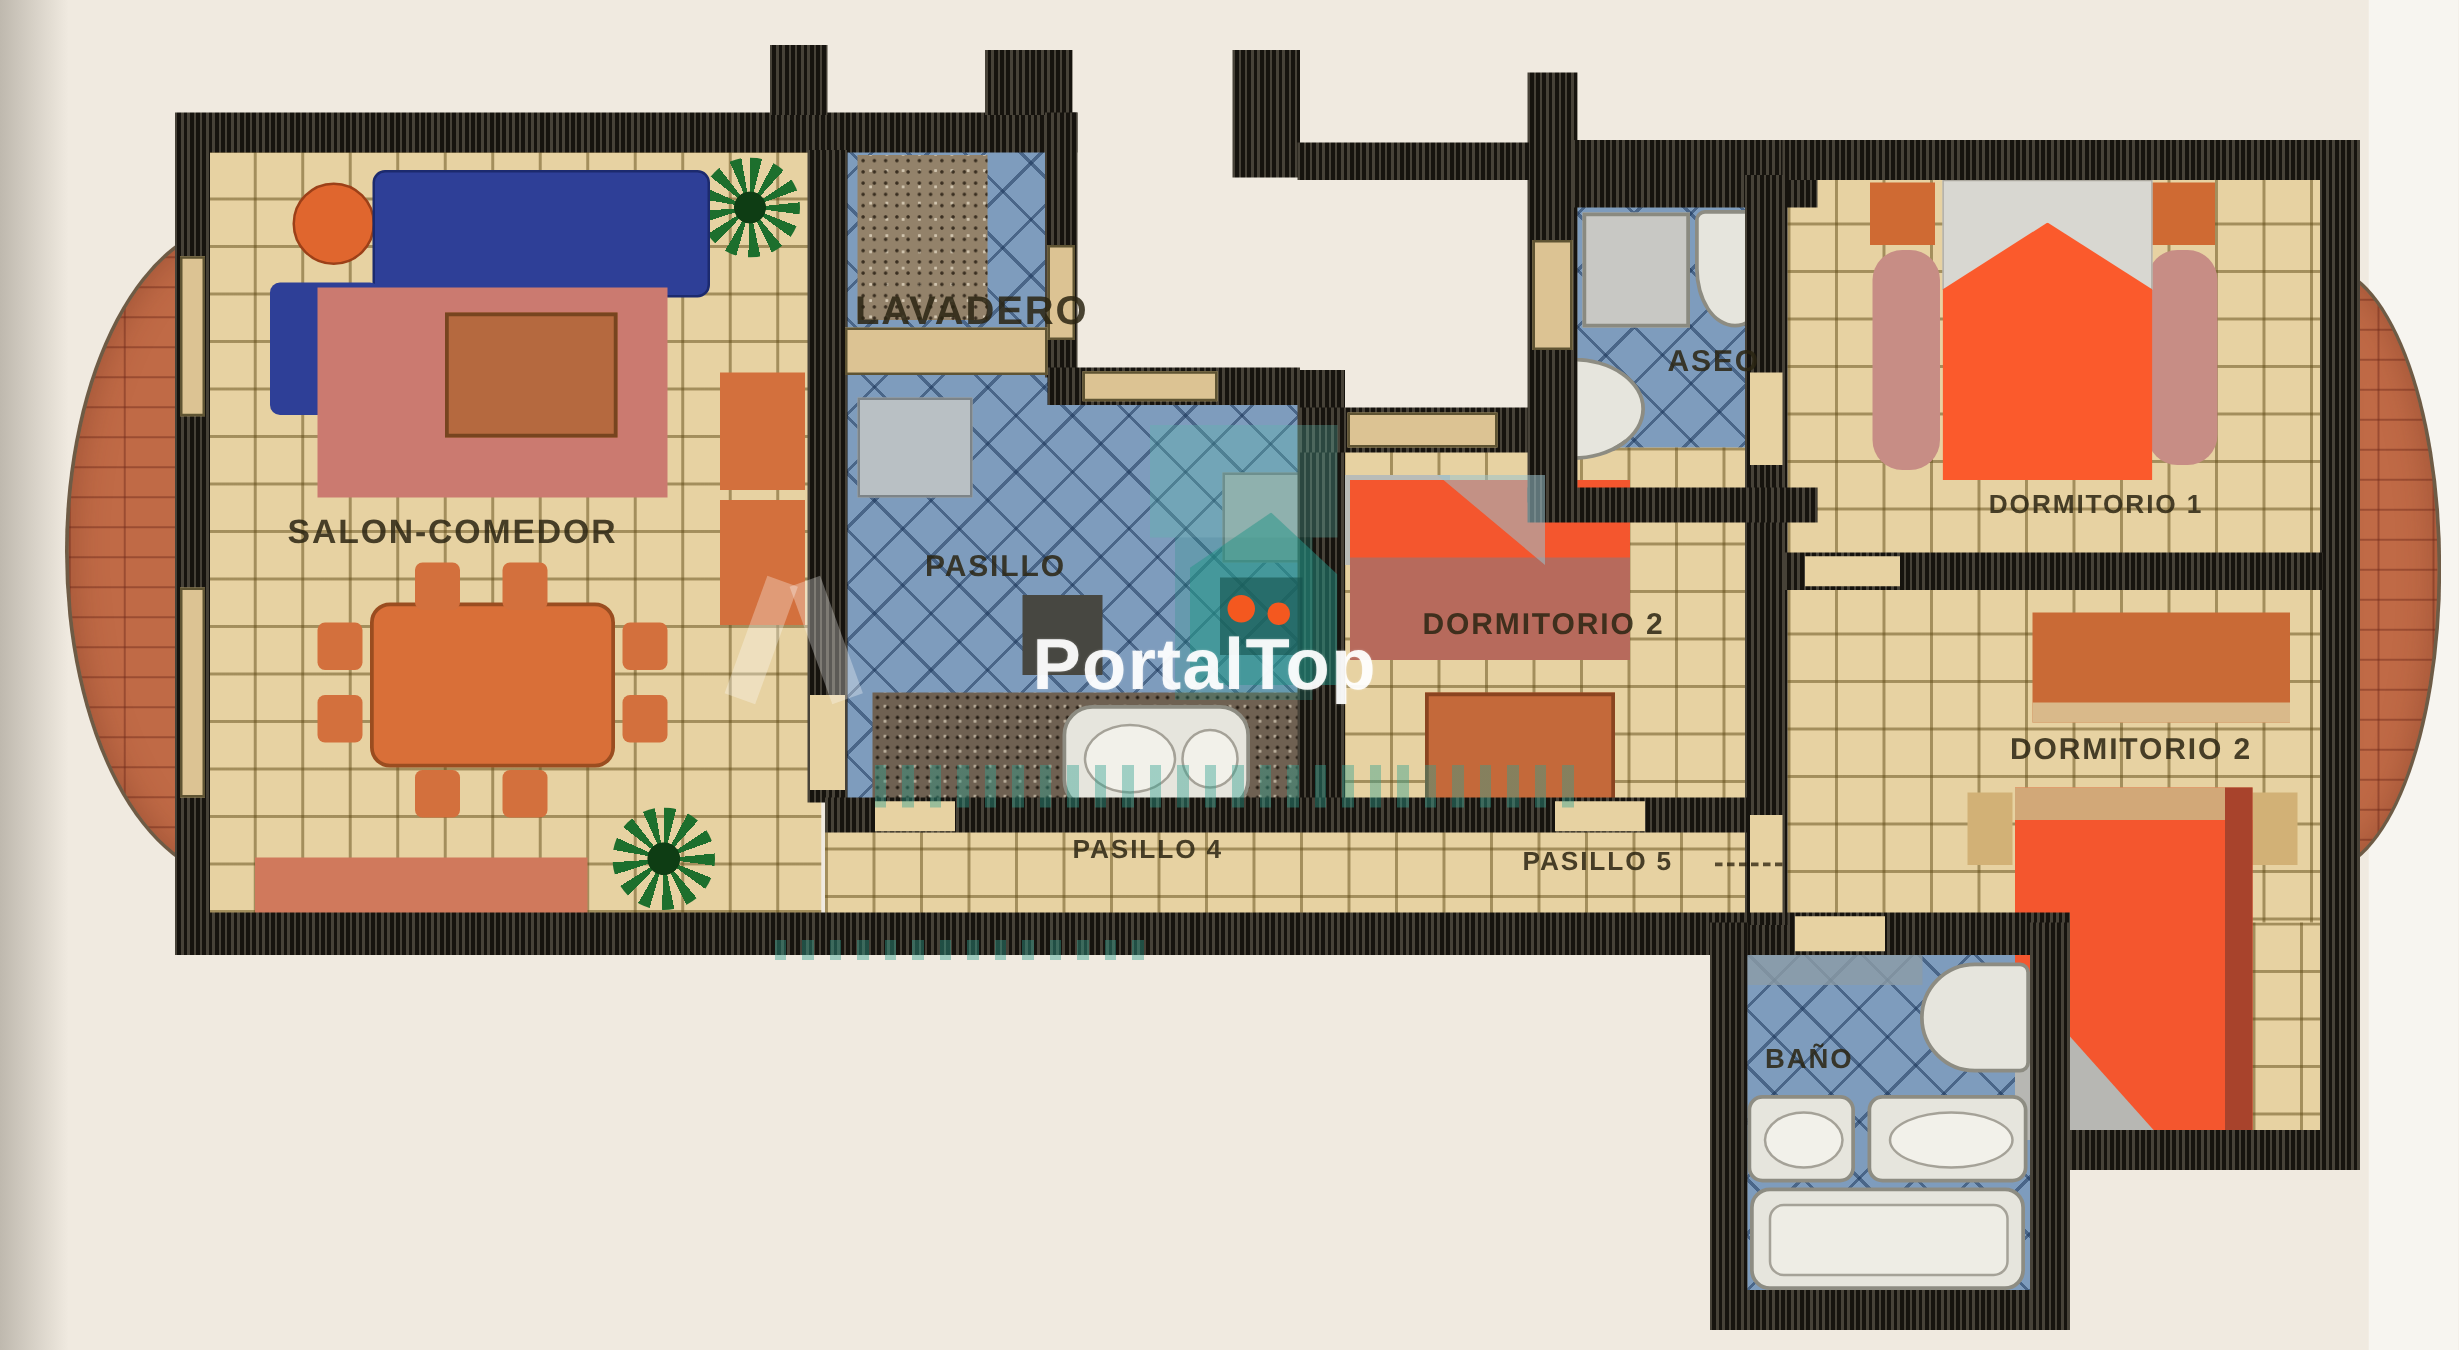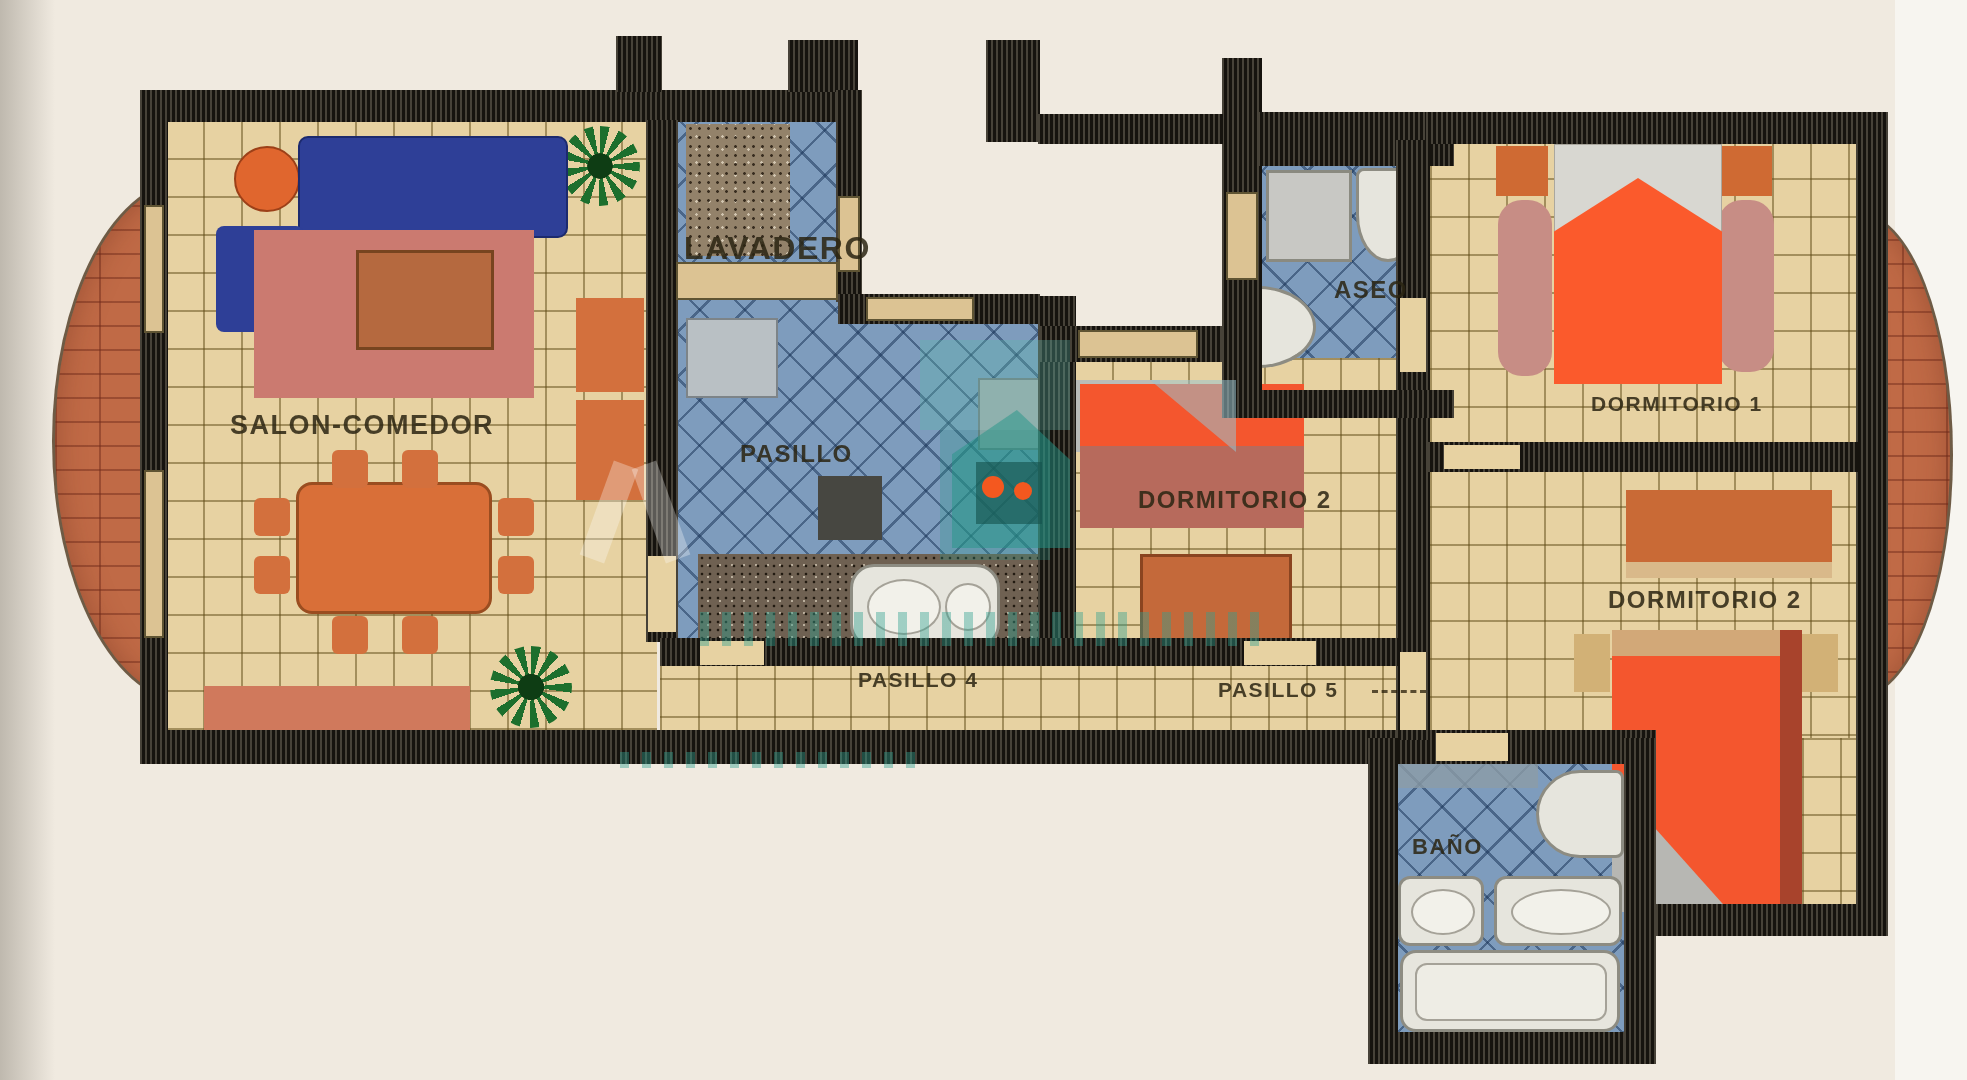--- a/index.html
+++ b/index.html
@@ -175,13 +175,14 @@
   <div class="abs wm" style="left:920px;top:340px;width:150px;height:90px;background:rgba(90,185,170,.32);"></div>
   <div class="abs wm" style="left:940px;top:430px;width:110px;height:130px;background:rgba(40,150,135,.28);"></div>
   <div class="abs wm" style="left:1150px;top:380px;width:86px;height:72px;background:rgba(155,195,205,.55);clip-path:polygon(0 0,100% 0,100% 100%);"></div>
   <div class="abs wm" style="left:596px;top:462px;width:26px;height:100px;background:rgba(255,255,255,.3);transform:rotate(20deg);"></div>
   <div class="abs wm" style="left:648px;top:462px;width:26px;height:100px;background:rgba(255,255,255,.3);transform:rotate(-20deg);"></div>
   <div class="abs wm" style="left:952px;top:410px;width:118px;height:138px;background:rgba(35,150,135,.5);clip-path:polygon(0 32%,55% 0,100% 36%,100% 100%,0 100%);">
     <div class="abs" style="left:24px;top:52px;width:66px;height:62px;background:rgba(20,80,75,.6);"></div>
     <div class="abs" style="left:30px;top:66px;width:22px;height:22px;border-radius:50%;background:#f4581f;"></div>
     <div class="abs" style="left:62px;top:72px;width:18px;height:18px;border-radius:50%;background:#f4581f;"></div>
   </div>
+  <div class="abs wm wm-brand" style="left:826px;top:498px;">PortalTop</div>
 </div>
 
 </body></html>

